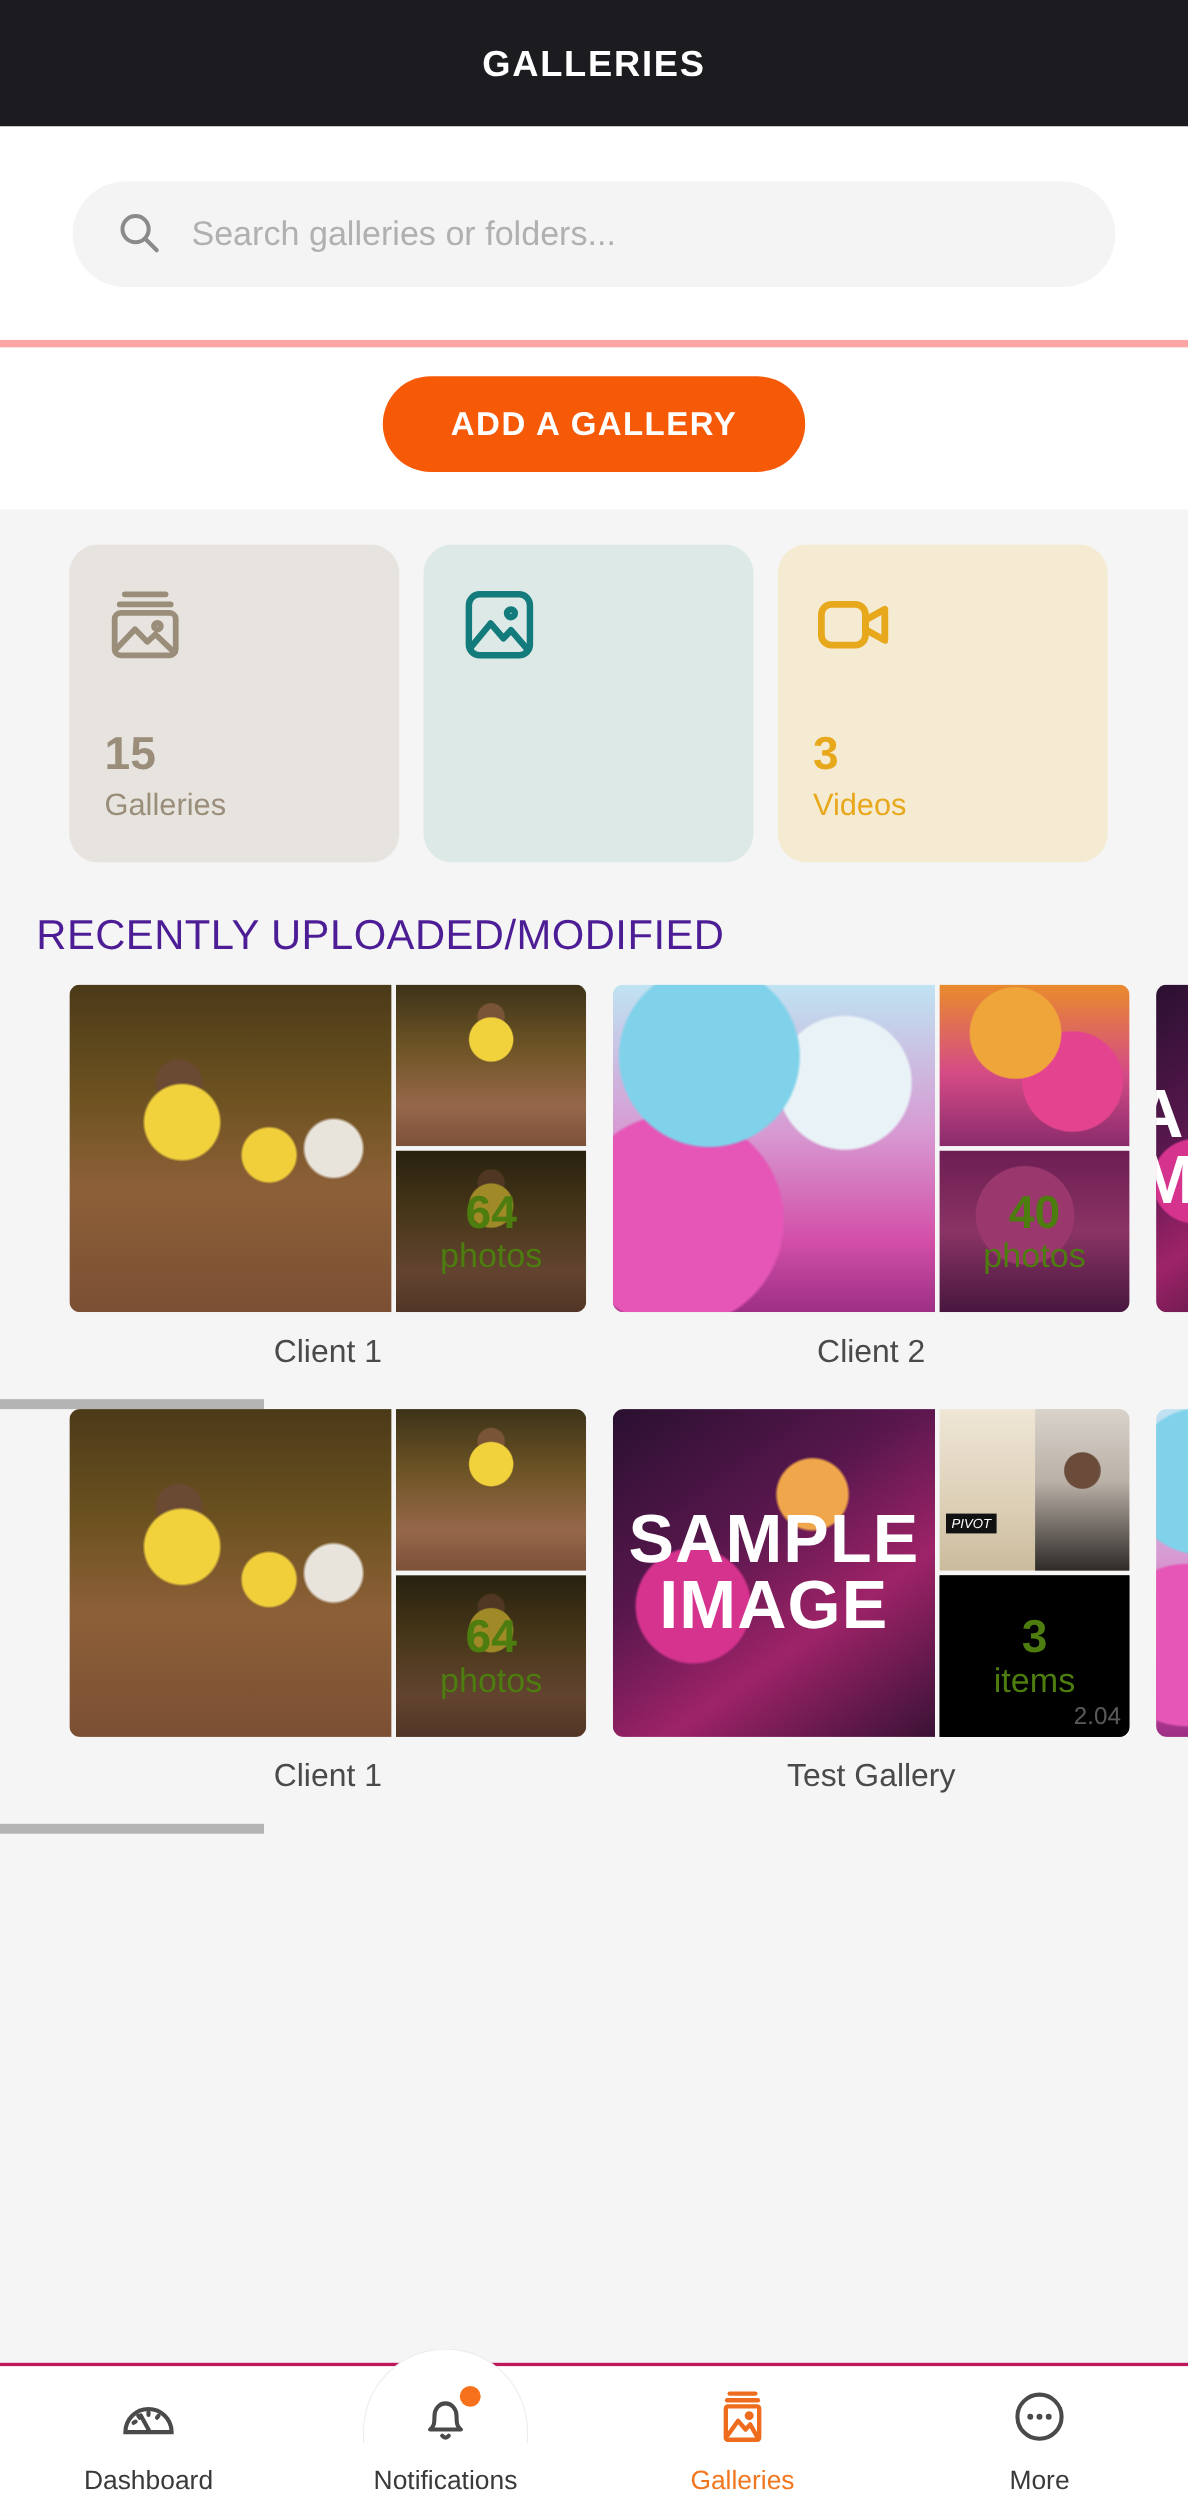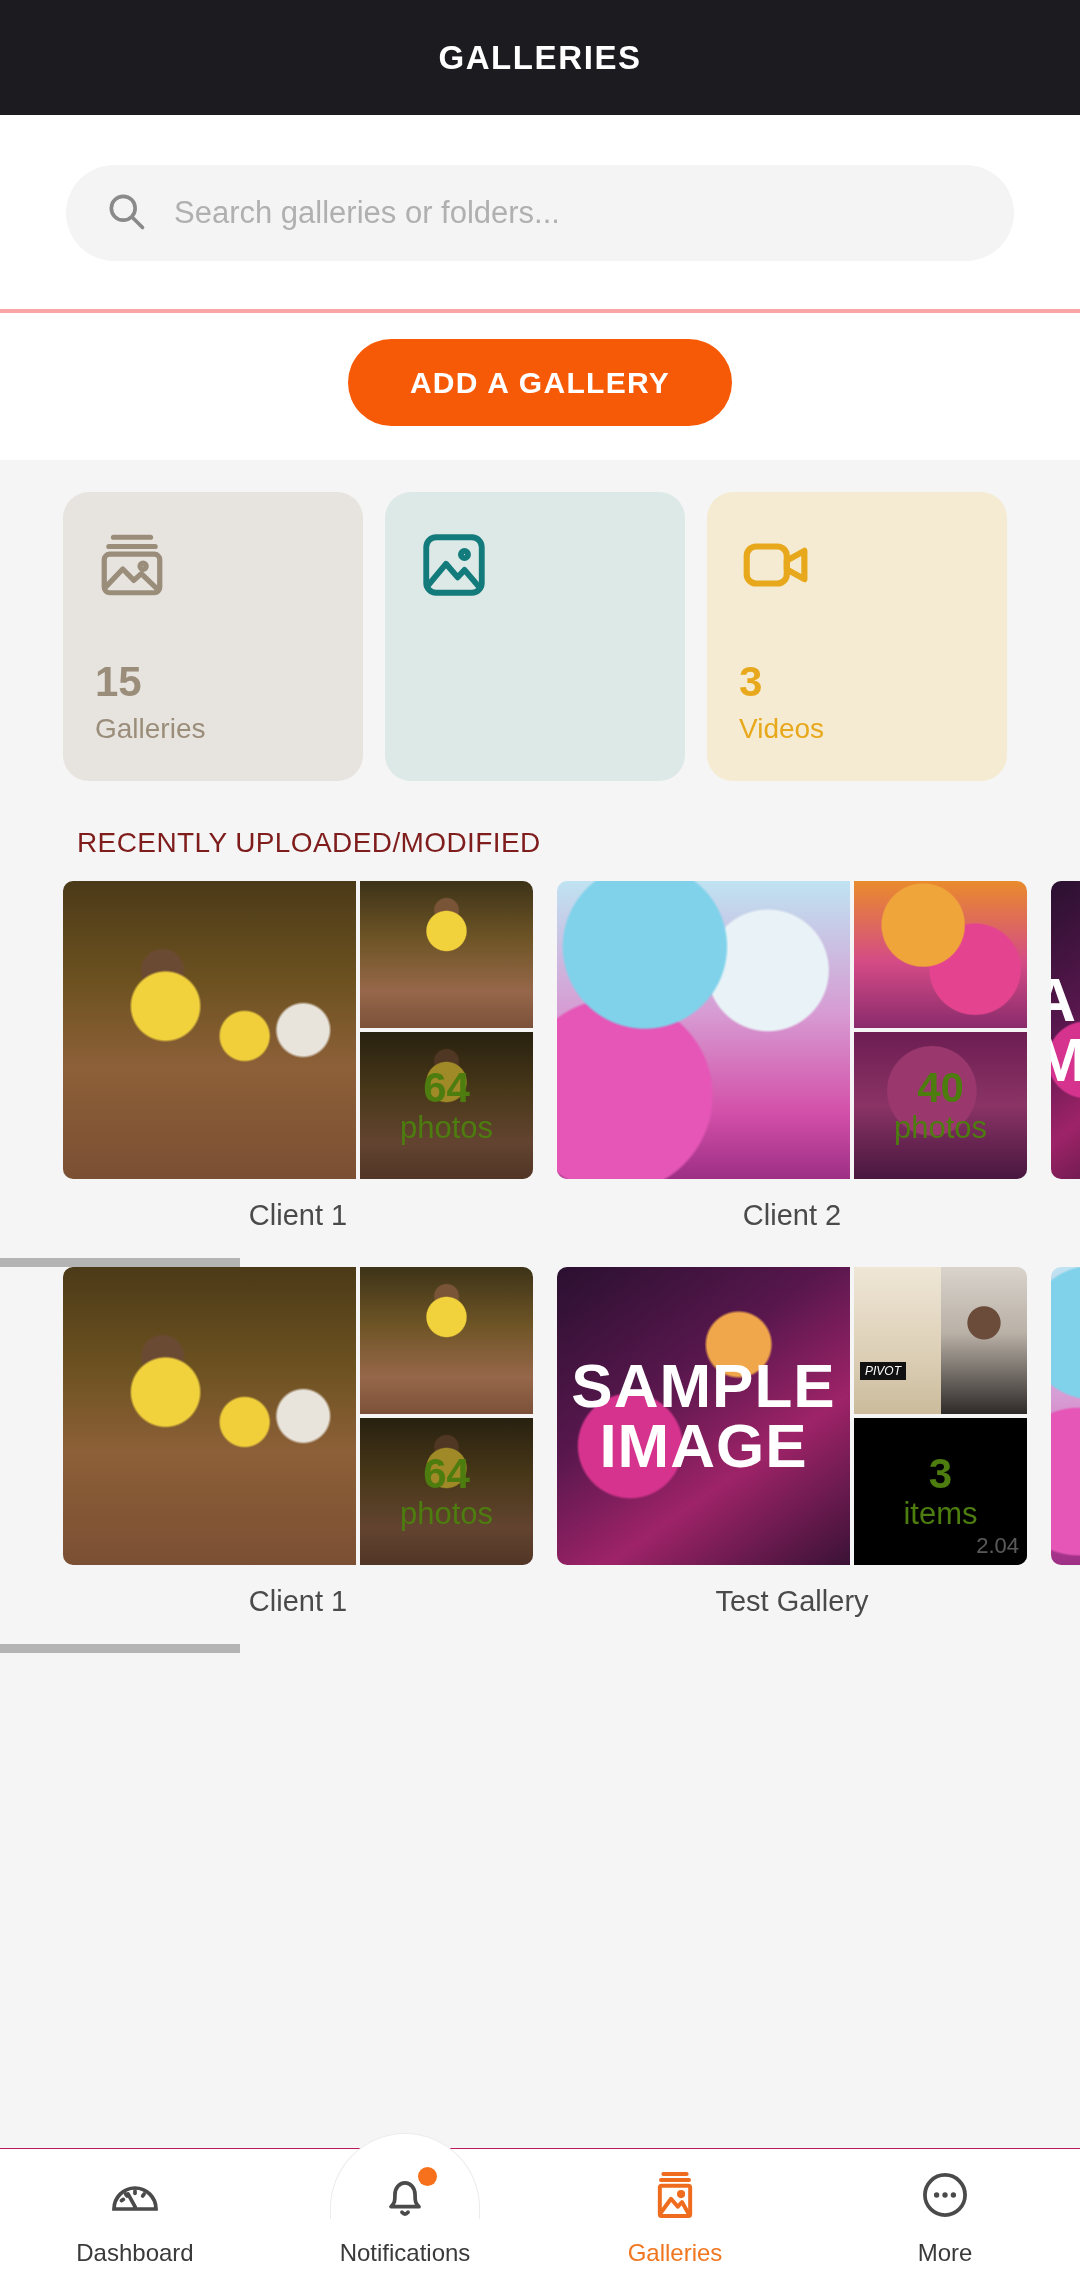--- a/index.html
+++ b/index.html
@@ -23,21 +23,21 @@
     color:#ffffff;
     font-size:33px;
     font-weight:bold;
     letter-spacing:1.6px;
   }
 
   
   .search-section {
     background:#ffffff;
     padding:50px 66px 48px 66px;
-    border-bottom:4px solid #fca5a5;
+    border-bottom:7px solid #fca5a5;
   }
   .search-bar {
     height:96px;
     background:#f4f4f4;
     border-radius:48px;
     display:flex;
     align-items:center;
     padding:0 38px;
     gap:26px;
   }
@@ -101,25 +101,25 @@
     margin-bottom:10px;
   }
   .stat-label { font-size:28px; }
   .galleries .stat-num, .galleries .stat-label { color:#9a8d79; }
   .photos .stat-num,    .photos .stat-label    { color:#137b7b; }
   .videos .stat-num,    .videos .stat-label    { color:#e8a81c; }
   .stat-icon { height:78px; display:flex; align-items:flex-start; }
 
   
   .section-title {
-    font-size:28px;
+    font-size:38px;
     font-weight:normal;
-    color:#7f1d1d;
+    color:#4c1d95;
     letter-spacing:0.4px;
-    padding:46px 0 22px 77px;
+    padding:46px 0 22px 33px;
   }
 
   
   .carousel {
     display:flex;
     gap:24px;
     padding-left:63px;
     overflow:hidden;
   }
   .gallery-card { flex:0 0 auto; width:470px; }
@@ -220,21 +220,21 @@
     position:absolute; right:8px; bottom:6px;
     color:rgba(255,255,255,0.35); font-size:22px;margin-left:20px;
   }
 
   
   .bottom-nav {
     position:absolute;
     left:0; bottom:0;
     width:1080px; height:138px;
     background:#ffffff;
-    border-top:1px solid #be185d;
+    border-top:3px solid #be185d;
     display:flex;
     align-items:flex-start;
     padding-top:18px;
   }
   .nav-item {
     flex:1;
     display:flex;
     flex-direction:column;
     align-items:center;
     gap:12px;

